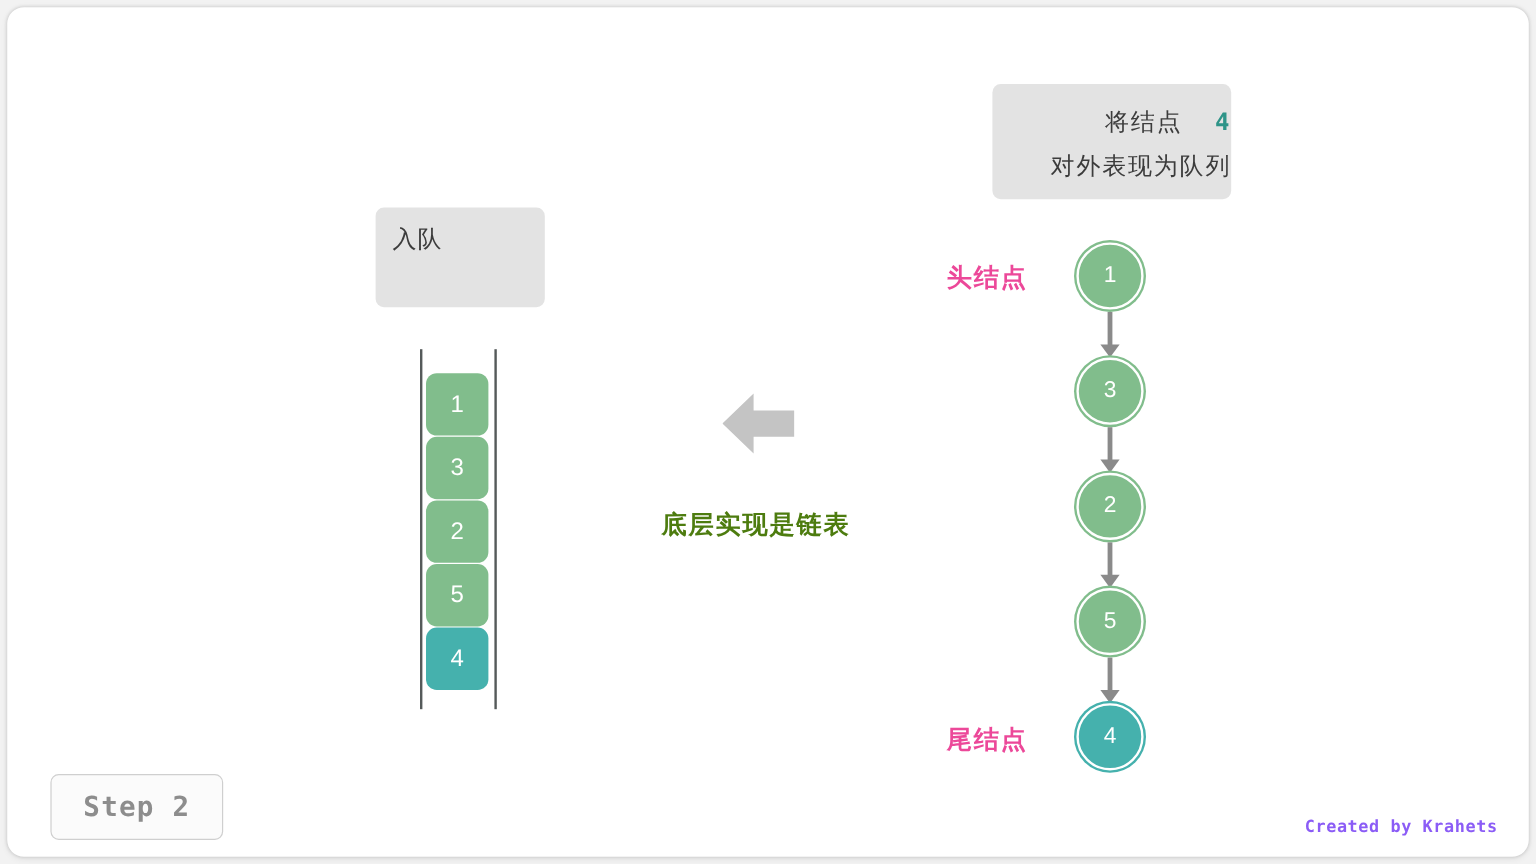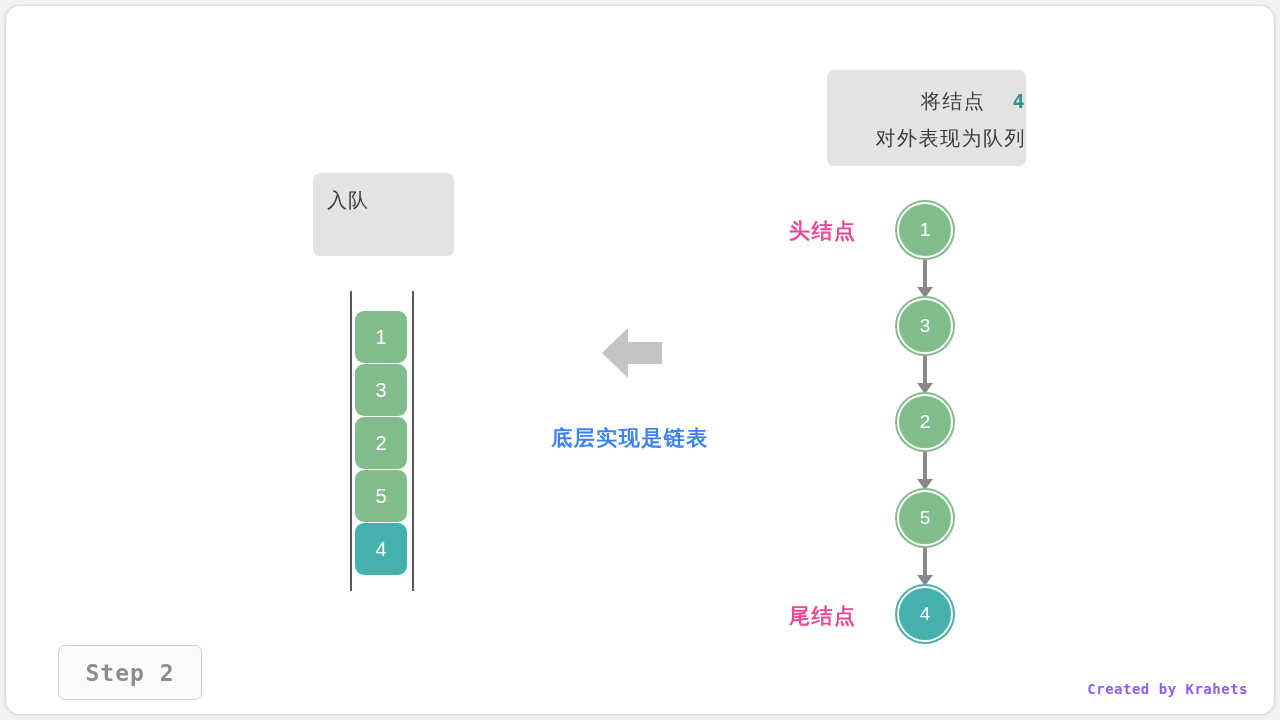--- a/index.html
+++ b/index.html
@@ -115,21 +115,21 @@
   #big-arrow {
     position: absolute;
     left: 596px; top: 318px;
     width: 60px; height: 58px;
   }
   #center-caption {
     position: absolute;
     left: 504px; top: 412px;
     width: 240px;
     text-align: center;
-    color: #3b82f6;
+    color: #4d7c0f;
     font-size: 21px;
     font-weight: bold;
     line-height: 1.9;
     letter-spacing: 1.5px;
   }
 
   
   #linked-list {
     position: absolute;
     left: 875px;
@@ -193,21 +193,20 @@
     background: #fbfbfb;
     display: flex;
     align-items: center;
     justify-content: center;
     color: #8d8d8d;
     font-family: "DejaVu Sans Mono", "Liberation Mono", monospace;
     font-size: 23px;
     font-weight: bold;
     letter-spacing: 1px;
     box-sizing: border-box;
-    margin-left: 16px;
   }
   #credit {
     position: absolute;
     right: 26px; top: 675px;
     color: #8b5cf6;
     font-family: "DejaVu Sans Mono", "Liberation Mono", monospace;
     font-size: 14px;
     letter-spacing: 0.5px;
     font-weight: bold;
   }

